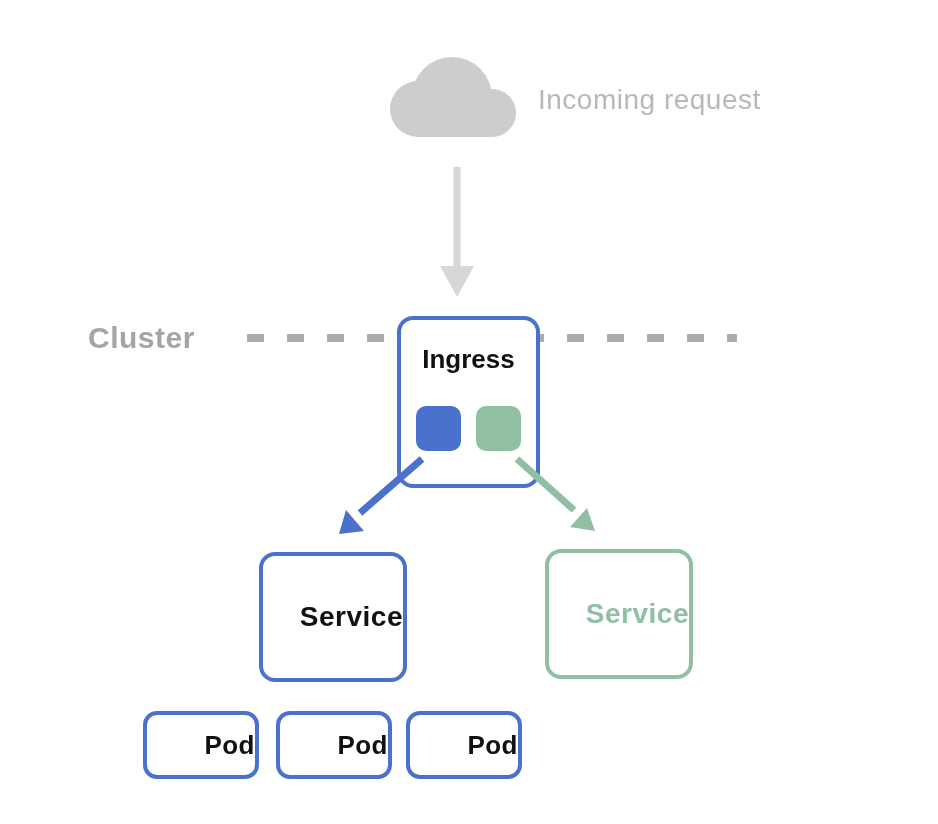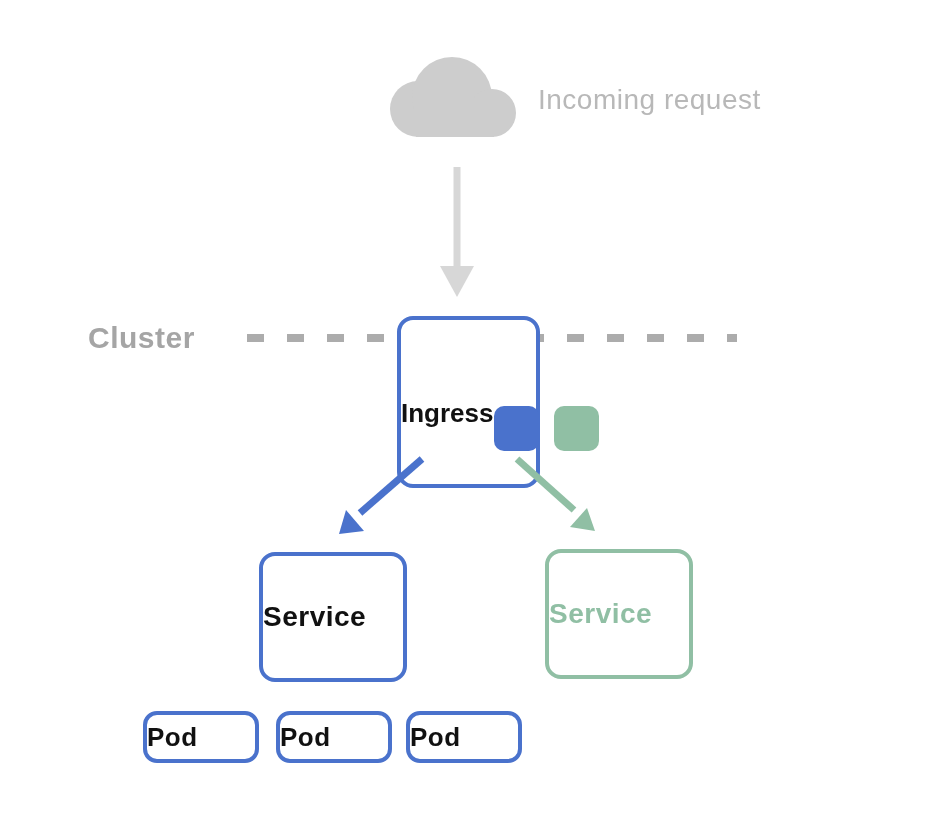--- a/index.html
+++ b/index.html
@@ -26,47 +26,47 @@
   .cluster-label{
     left:88px;top:321px;font-size:30px;font-weight:bold;color:var(--cluster-text);
     letter-spacing:0.5px;
   }
   .cluster-dash{
     left:247px;top:334px;width:490px;height:8px;z-index:0;
     background:repeating-linear-gradient(to right, var(--dash) 0 17px, transparent 17px 40px);
   }
   .node{
     box-sizing:border-box;background:#ffffff;z-index:1;
-    display:flex;align-items:center;justify-content:flex-start;
+    display:flex;align-items:center;justify-content:flex-end;
   }
   .ingress-box{
     left:397px;top:316px;width:143px;height:172px;
     border:4px solid var(--blue);border-radius:16px;
-    flex-direction:row;justify-content:flex-start;padding-top:22px;
+    flex-direction:column;justify-content:flex-start;padding-top:22px;
   }
   .ingress-label{
     font-size:26px;font-weight:bold;color:var(--dark);line-height:34px;
   }
   .swatch-row{display:flex;gap:15px;margin-top:30px;}
   .swatch{width:45px;height:45px;border-radius:10px;}
   .swatch.blue{background:var(--blue);}
   .swatch.green{background:var(--green);}
   .service-blue-box{
     left:259px;top:552px;width:148px;height:130px;
     border:4px solid var(--blue);border-radius:16px;
   }
   .service-green-box{
     left:545px;top:549px;width:148px;height:130px;
     border:4px solid var(--green);border-radius:16px;
   }
   .service-label{font-size:28px;font-weight:bold;letter-spacing:0.5px;}
   .service-label.dark{color:var(--dark);}
   .service-label.green{color:var(--green);}
   .pod-box{
-    top:711px;width:116px;height:52px;
+    top:711px;width:116px;height:68px;
     border:4px solid var(--blue);border-radius:14px;
   }
   .pod-1{left:143px;}
   .pod-2{left:276px;}
   .pod-3{left:406px;}
   .pod-label{font-size:26px;font-weight:bold;color:var(--dark);letter-spacing:0.5px;}
   .arrow-overlay{
     left:0;top:0;width:938px;height:824px;z-index:2;pointer-events:none;
   }
   .shaft-gray{stroke:var(--gray-arrow);stroke-width:7;}

